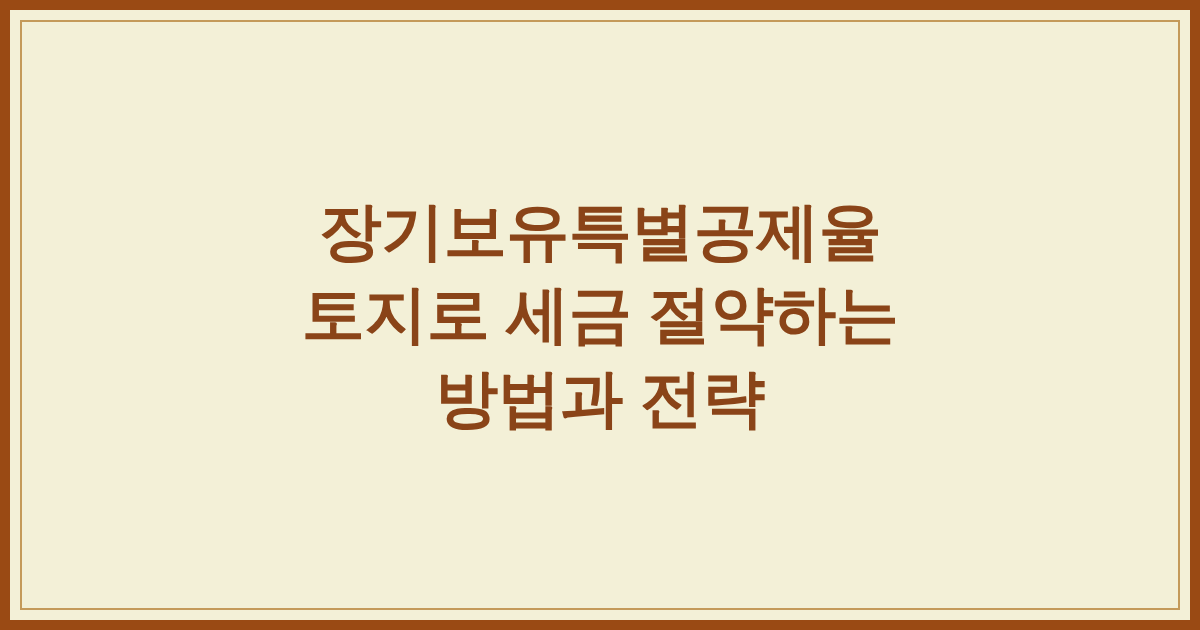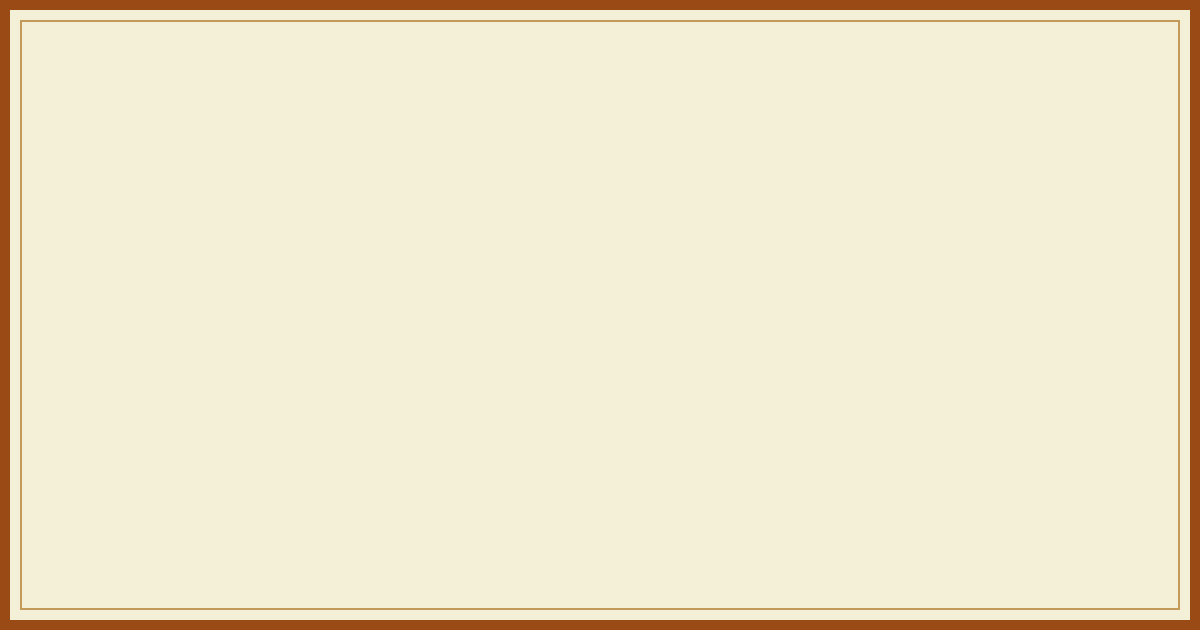--- a/index.html
+++ b/index.html
@@ -50,13 +50,18 @@
     line-height: 1.32;
     letter-spacing: -0.5px;
     white-space: pre-line;
   }
 </style>
 </head>
 <body>
 
 <div class="card">
   <div class="inner-frame"></div>
+  <div class="title-block">
+    <h1 class="title">장기보유특별공제율
+토지로 세금 절약하는
+방법과 전략</h1>
+  </div>
 </div>
 
 </body></html>

